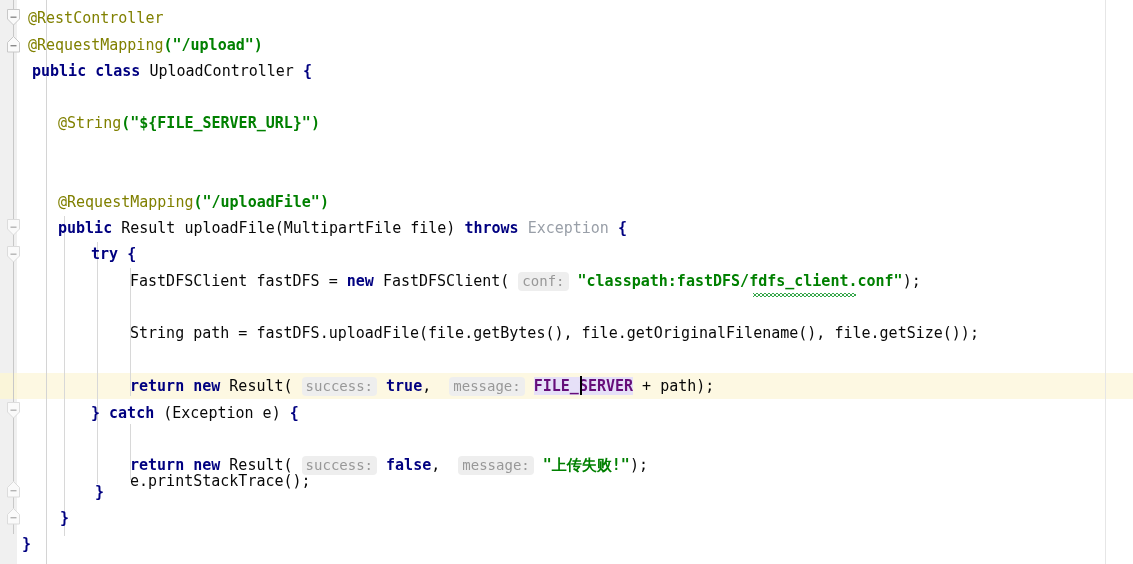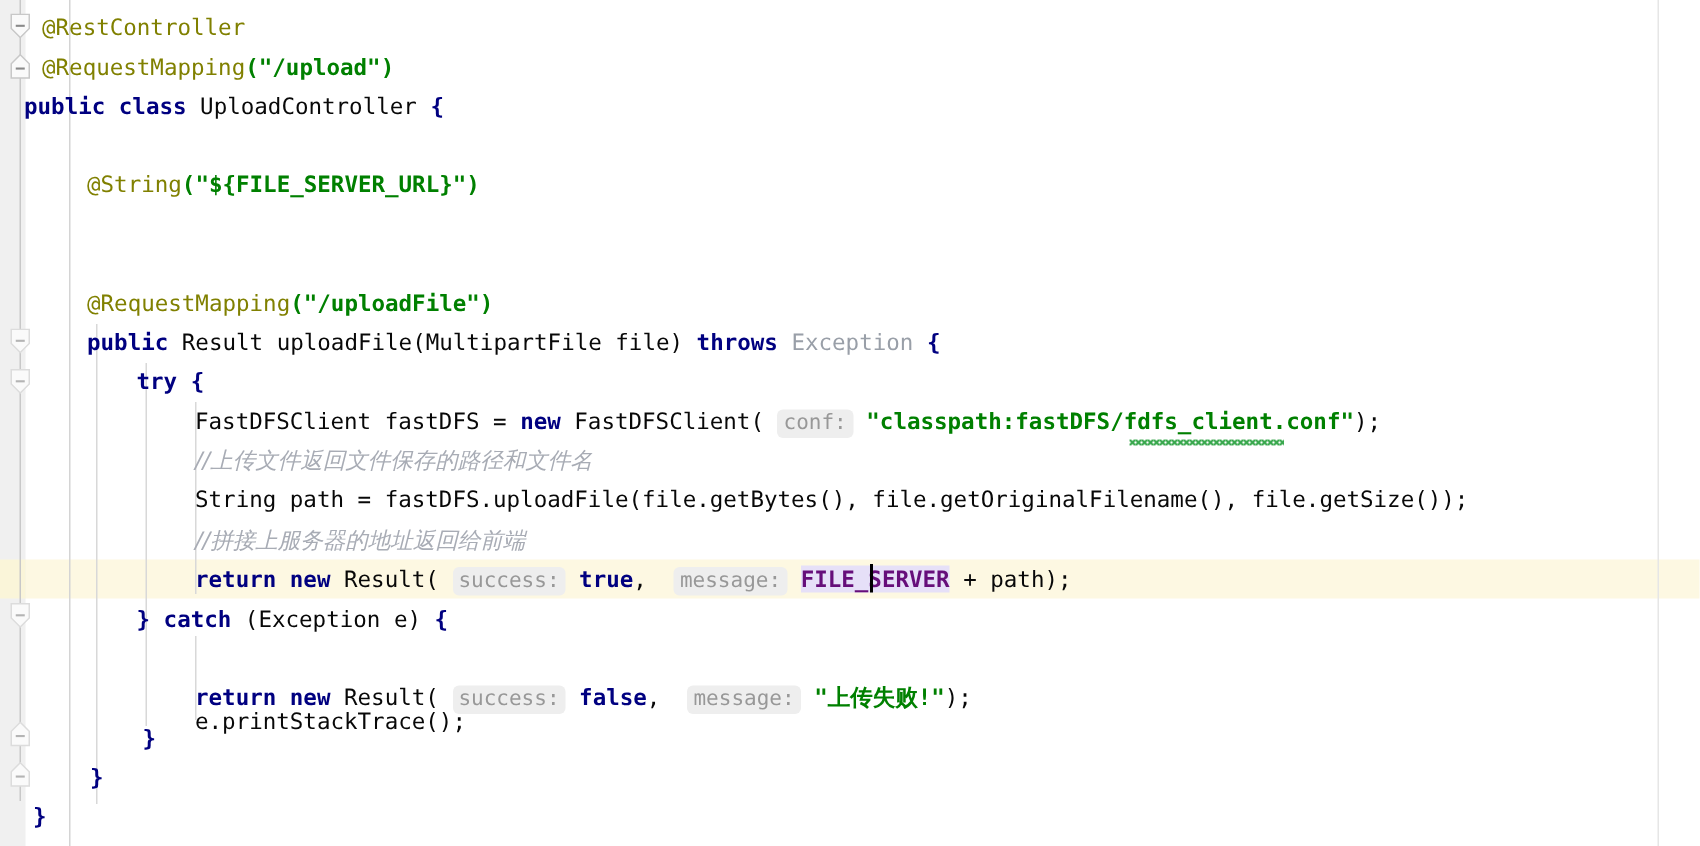--- a/index.html
+++ b/index.html
@@ -207,39 +207,37 @@
 
   <div class="indent-guide" style="left:64px;  top:216px; height:320px;"></div>
   <div class="indent-guide" style="left:97px;  top:242px; height:242px;"></div>
   <div class="indent-guide" style="left:130px; top:268px; height:128px;"></div>
   <div class="indent-guide" style="left:130px; top:424px; height:56px;"></div>
 
   <div class="line" style="top:5px; left:28px;"><span class="anno">@RestController</span></div>
 
   <div class="line" style="top:32px; left:28px;"><span class="anno">@RequestMapping</span><span class="quote">(</span><span class="str">"/upload"</span><span class="quote">)</span></div>
 
-  <div class="line" style="top:58px; left:16px;"><span class="kw">public</span><span class="plain"> </span><span class="kw">class</span><span class="plain"> </span><span class="plain">UploadController</span><span class="plain"> </span><span class="brace-m">{</span></div>
+  <div class="line" style="top:58px; left:32px;"><span class="kw">public</span><span class="plain"> </span><span class="kw">class</span><span class="plain"> </span><span class="plain">UploadController</span><span class="plain"> </span><span class="brace-m">{</span></div>
 
   <div class="line" style="top:110px; left:58px;"><span class="anno">@String</span><span class="quote">(</span><span class="str">"${FILE_SERVER_URL}"</span><span class="quote">)</span></div>
 
 
   <div class="line" style="top:189px; left:58px;"><span class="anno">@RequestMapping</span><span class="quote">(</span><span class="str">"/uploadFile"</span><span class="quote">)</span></div>
 
   <div class="line" style="top:215px; left:58px;"><span class="kw">public</span><span class="plain"> </span><span class="plain">Result</span><span class="plain"> </span><span class="plain">uploadFile</span><span class="plain">(</span><span class="plain">MultipartFile</span><span class="plain"> </span><span class="plain">file</span><span class="plain">) </span><span class="kw">throws</span><span class="plain"> </span><span class="muted">Exception</span><span class="plain"> </span><span class="brace-m">{</span></div>
 
   <div class="line" style="top:241px; left:91px;"><span class="kw">try</span><span class="plain"> </span><span class="brace-m">{</span></div>
 
   <div class="line" style="top:268px; left:130px;"><span class="plain">FastDFSClient</span><span class="plain"> </span><span class="plain">fastDFS</span><span class="plain"> = </span><span class="kw">new</span><span class="plain"> </span><span class="plain">FastDFSClient</span><span class="plain">( </span><span class="hint">conf:</span><span class="plain"> </span><span class="str">"classpath:fastDFS/</span><span class="str squiggle">fdfs_client</span><span class="str">.conf"</span><span class="plain">);</span></div>
   <div class="squiggle-underline" style="left:753px; top:293px; width:103px;"></div>
 
-  <div class="line" style="top:294px; left:130px; font-family:'DejaVu Sans','Liberation Sans',sans-serif;"><span class="cmt">//上传文件返回文件保存的路径和文件名</span></div>
 
   <div class="line" style="top:320px; left:130px;"><span class="plain">String</span><span class="plain"> </span><span class="plain">path</span><span class="plain"> = </span><span class="plain">fastDFS</span><span class="plain">.</span><span class="plain">uploadFile</span><span class="plain">(</span><span class="plain">file</span><span class="plain">.</span><span class="plain">getBytes</span><span class="plain">(), </span><span class="plain">file</span><span class="plain">.</span><span class="plain">getOriginalFilename</span><span class="plain">(), </span><span class="plain">file</span><span class="plain">.</span><span class="plain">getSize</span><span class="plain">());</span></div>
 
-  <div class="line" style="top:347px; left:130px; font-family:'DejaVu Sans','Liberation Sans',sans-serif;"><span class="cmt">//拼接上服务器的地址返回给前端</span></div>
 
   <div class="line" style="top:373px; left:130px;"><span class="kw">return</span><span class="plain"> </span><span class="kw">new</span><span class="plain"> </span><span class="plain">Result</span><span class="plain">( </span><span class="hint">success:</span><span class="plain"> </span><span class="kw">true</span><span class="plain">,  </span><span class="hint">message:</span><span class="plain"> </span><span class="field field-hl">FILE_SER</span><span class="field field-hl">VER</span><span class="plain"> + </span><span class="plain">path</span><span class="plain">);</span></div>
   <div class="caret" style="left:580px; top:376px;"></div>
 
   <div class="line" style="top:400px; left:91px;"><span class="brace-m">}</span><span class="plain"> </span><span class="kw">catch</span><span class="plain"> (</span><span class="plain">Exception</span><span class="plain"> </span><span class="plain">e</span><span class="plain">) </span><span class="brace-m">{</span></div>
 
   <div class="line" style="top:426px; left:130px;margin-top:42px;"><span class="plain">e</span><span class="plain">.</span><span class="plain">printStackTrace</span><span class="plain">();</span></div>
 
   <div class="line" style="top:452px; left:130px;"><span class="kw">return</span><span class="plain"> </span><span class="kw">new</span><span class="plain"> </span><span class="plain">Result</span><span class="plain">( </span><span class="hint">success:</span><span class="plain"> </span><span class="kw">false</span><span class="plain">,  </span><span class="hint">message:</span><span class="plain"> </span><span class="str">"上传失败!"</span><span class="plain">);</span></div>
 

